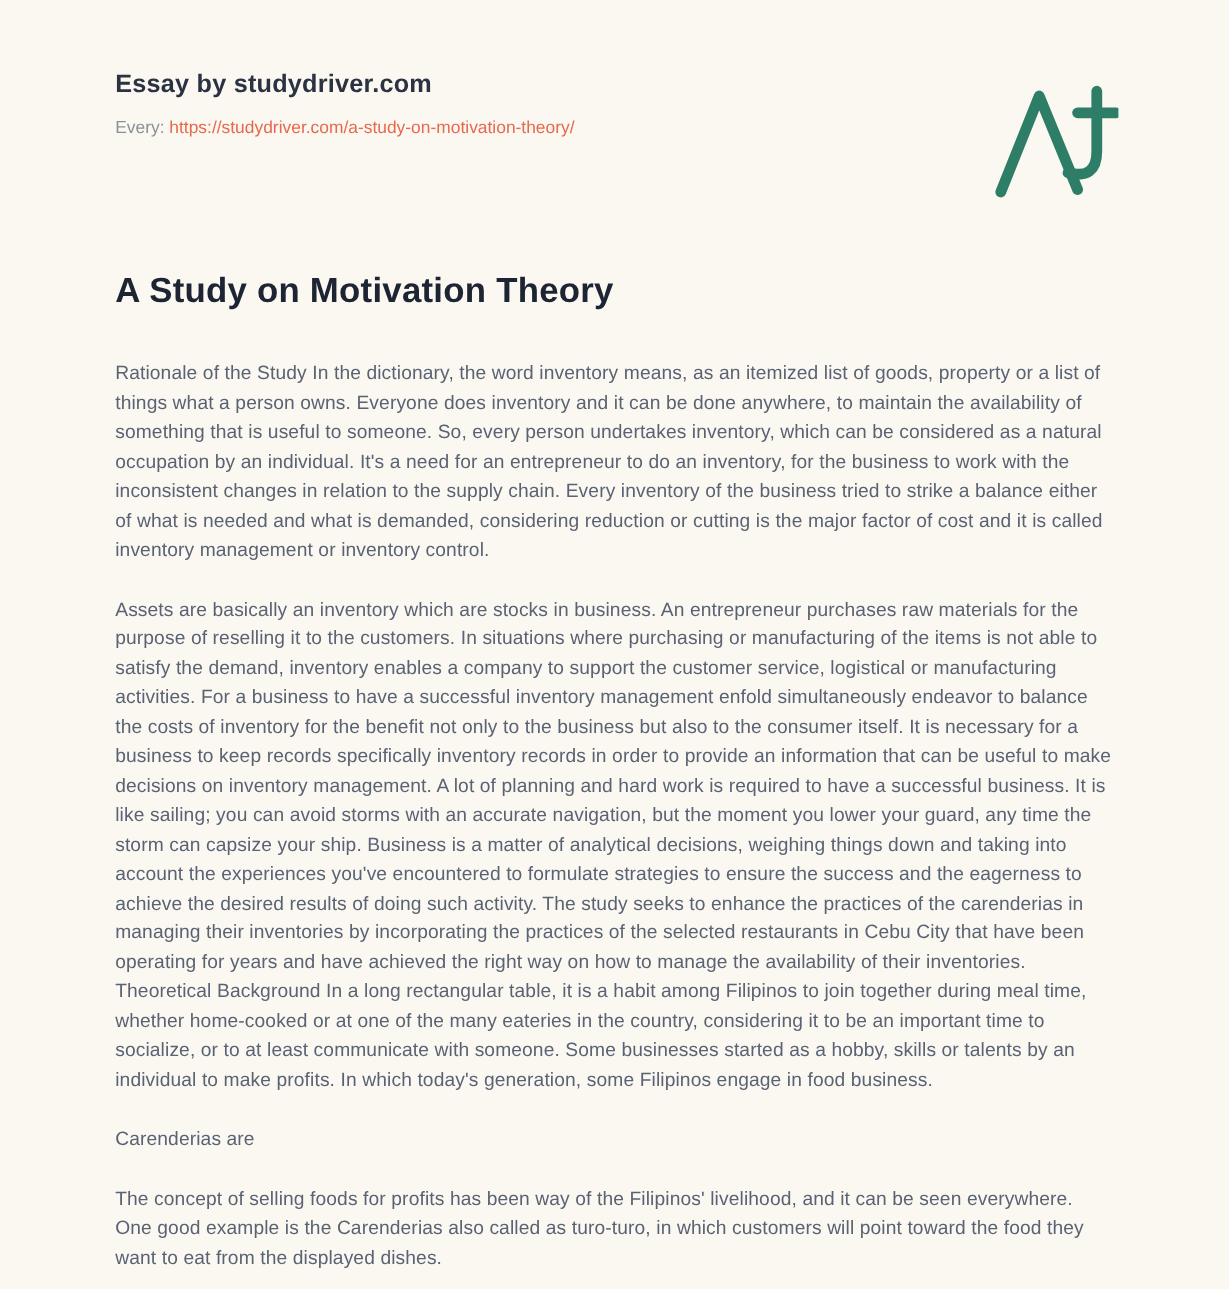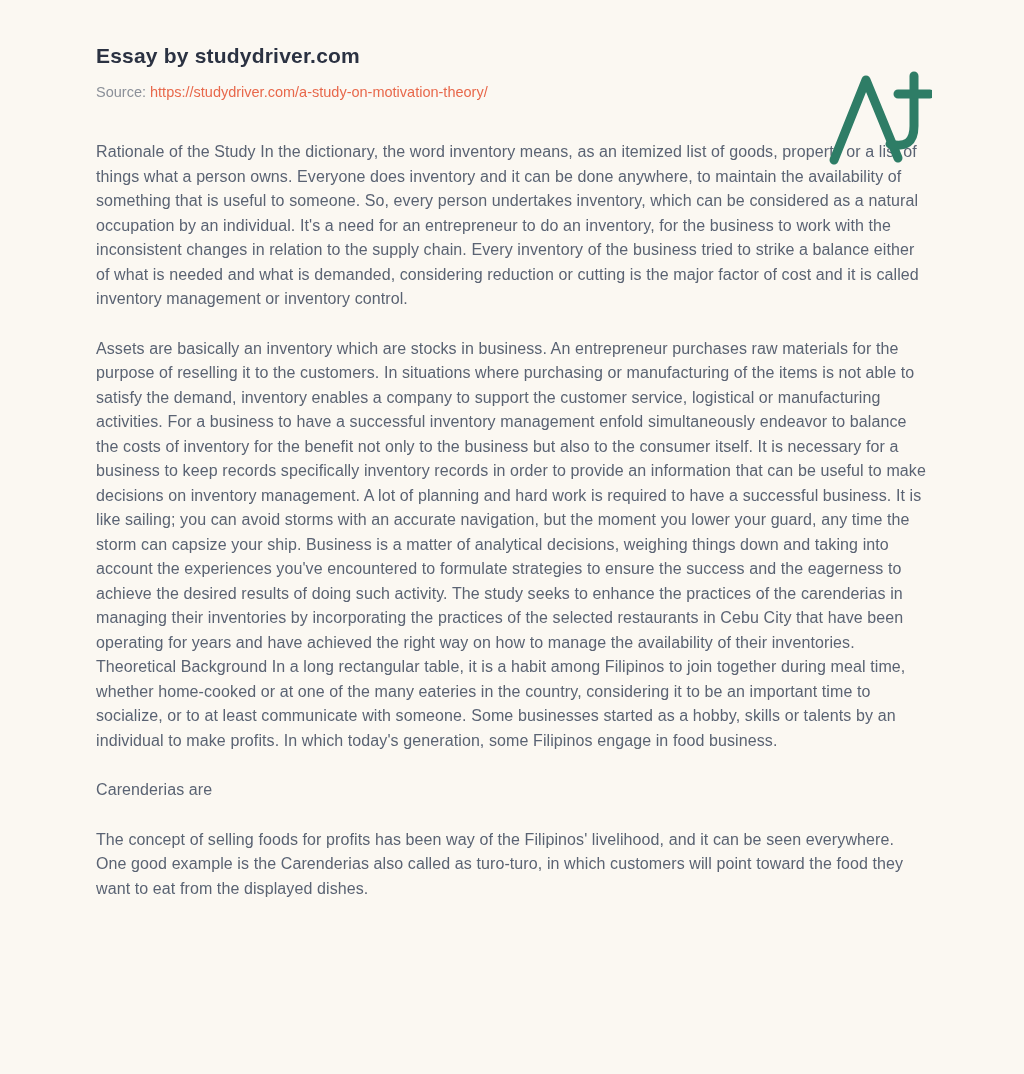--- a/index.html
+++ b/index.html
@@ -8,21 +8,21 @@
     height: 1074px;
     overflow: hidden;
   }
   body {
     background: #fbf8f2;
     font-family: "Liberation Sans", "DejaVu Sans", sans-serif;
     color: #566070;
     position: relative;
   }
   .page {
-    padding: 44px 96px 0 96px;
+    padding: 59px 96px 0 96px;
     width: 1024px;
   }
   .byline {
     font-size: 21px;
     font-weight: 700;
     color: #2b3242;
     letter-spacing: 0.2px;
   }
   .source-line {
     margin-top: 16px;
@@ -61,24 +61,25 @@
   }
 </style>
 </head>
 <body>
 
 <div class="page">
 
   <div class="byline">Essay by studydriver.com</div>
 
   <div class="source-line">
-    <span>Source:</span>
+    <span>Every:</span>
     <a href="#">https://studydriver.com/a-study-on-motivation-theory/</a>
   </div>
 
+  <h1 class="article-title">A Study on Motivation Theory</h1>
 
   <div class="article-body">
     <p>Rationale of the Study In the dictionary, the word inventory means, as an itemized list of goods, property or a list of things what a person owns. Everyone does inventory and it can be done anywhere, to maintain the availability of something that is useful to someone. So, every person undertakes inventory, which can be considered as a natural occupation by an individual. It's a need for an entrepreneur to do an inventory, for the business to work with the inconsistent changes in relation to the supply chain. Every inventory of the business tried to strike a balance either of what is needed and what is demanded, considering reduction or cutting is the major factor of cost and it is called inventory management or inventory control.</p>
     <p>Assets are basically an inventory which are stocks in business. An entrepreneur purchases raw materials for the purpose of reselling it to the customers. In situations where purchasing or manufacturing of the items is not able to satisfy the demand, inventory enables a company to support the customer service, logistical or manufacturing activities. For a business to have a successful inventory management enfold simultaneously endeavor to balance the costs of inventory for the benefit not only to the business but also to the consumer itself. It is necessary for a business to keep records specifically inventory records in order to provide an information that can be useful to make decisions on inventory management. A lot of planning and hard work is required to have a successful business. It is like sailing; you can avoid storms with an accurate navigation, but the moment you lower your guard, any time the storm can capsize your ship. Business is a matter of analytical decisions, weighing things down and taking into account the experiences you've encountered to formulate strategies to ensure the success and the eagerness to achieve the desired results of doing such activity. The study seeks to enhance the practices of the carenderias in managing their inventories by incorporating the practices of the selected restaurants in Cebu City that have been operating for years and have achieved the right way on how to manage the availability of their inventories. Theoretical Background In a long rectangular table, it is a habit among Filipinos to join together during meal time, whether home-cooked or at one of the many eateries in the country, considering it to be an important time to socialize, or to at least communicate with someone. Some businesses started as a hobby, skills or talents by an individual to make profits. In which today's generation, some Filipinos engage in food business.</p>
     <p>Carenderias are</p>
     <p>The concept of selling foods for profits has been way of the Filipinos' livelihood, and it can be seen everywhere. One good example is the Carenderias also called as turo-turo, in which customers will point toward the food they want to eat from the displayed dishes.</p>
   </div>
 
 </div>
 

